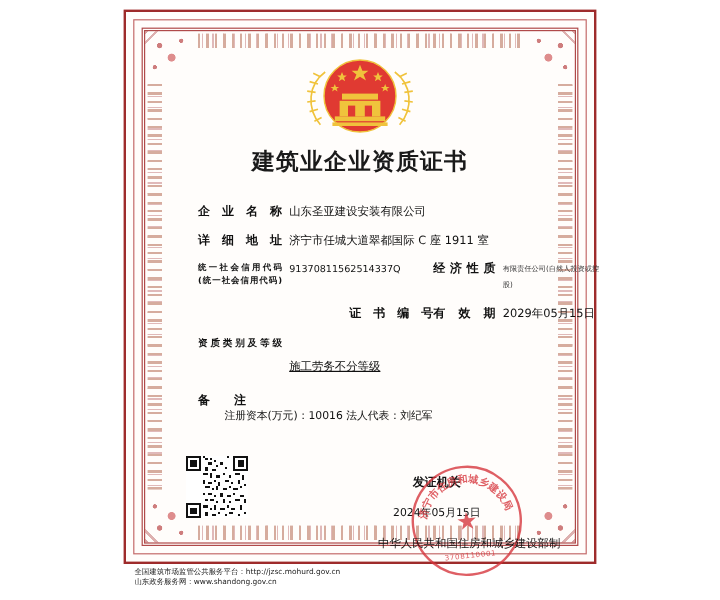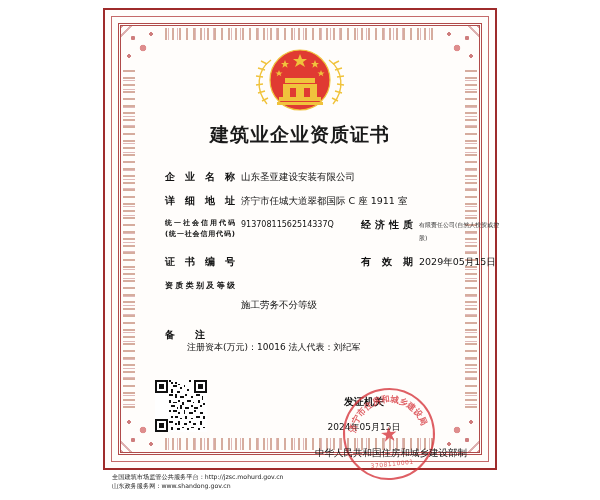--- a/index.html
+++ b/index.html
@@ -79,25 +79,25 @@
   .lbl{
     width:70px;flex:none;text-align:justify;text-align-last:justify;
     font-weight:bold;font-size:10px;color:#111;line-height:13px;
   }
   .lbl.two{line-height:11px;font-size:7px;font-weight:bold;text-align-last:justify;}
   .val{flex:1;font-size:9.5px;line-height:13px;color:#111;padding-left:6px;}
   .val.small{font-size:8px;}
   .sub{font-size:6px;color:#333;}
 
   .tworow{display:flex;width:336px;}
-  .half{display:flex;align-items:flex-start;}
+  .half{display:flex;align-items:flex-start;justify-content:flex-end;}
   .half.a{width:196px;}
   .half.b{width:140px;}
 
-  .qual{margin-left:76px;font-size:9.5px;color:#111;margin-top:-4px;margin-bottom:12px;}
+  .qual{margin-left:76px;font-size:9.5px;color:#111;margin-top:-4px;margin-bottom:12px;text-decoration:underline;}
 
   .remark{display:flex;margin-top:16px;flex-direction:column;}
   .remark .lbl{width:40px;}
   .remark .val{font-size:9px;padding-left:22px;}
 
   
   .qr{position:absolute;left:50px;top:370px;width:52px;height:52px;}
 
   
   .issuer{

